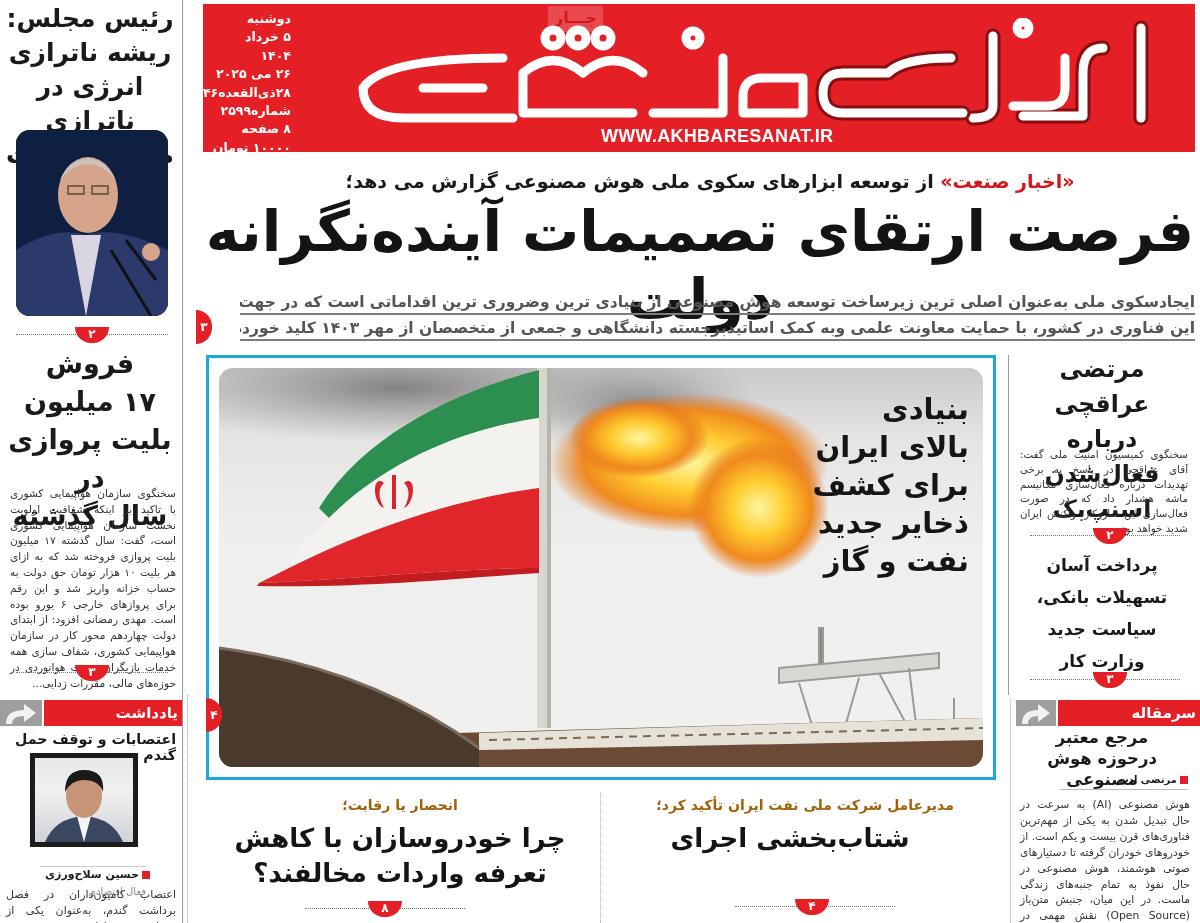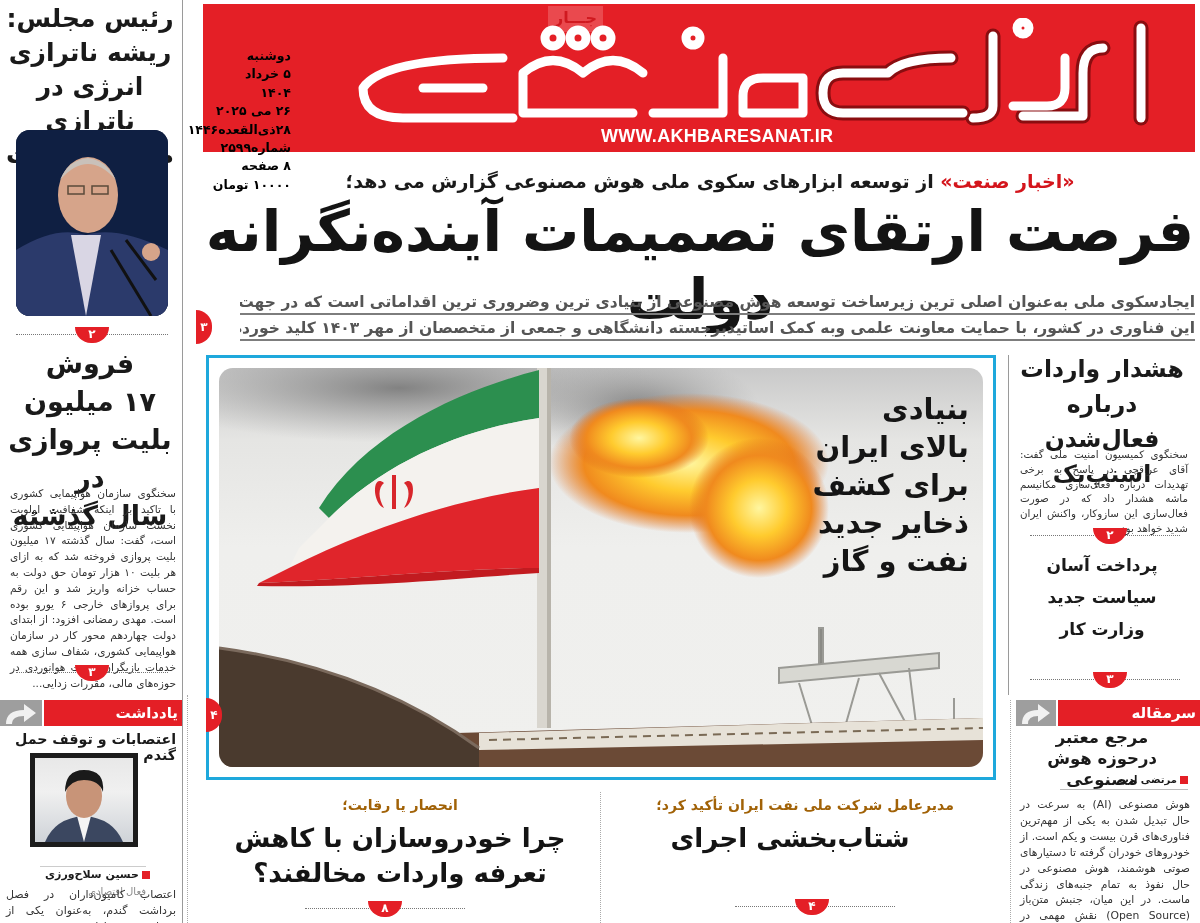--- a/index.html
+++ b/index.html
@@ -8,21 +8,21 @@
 
   .abs { position: absolute; }
 
   
   .vline { position: absolute; top: 0; width: 1px; background: #9a9a9a; }
   .vdot { position: absolute; width: 0; border-left: 1px dotted #aaa; }
 
   
   .masthead { left: 203px; top: 4px; width: 992px; height: 148px; background: #e41f26; }
   .mast-info { position: absolute; left: 8px; top: 6px; width: 80px; direction: rtl; text-align: right;
-    color: #000000; font-weight: bold; font-size: 12.5px; line-height: 18.4px; font-family: "DejaVu Sans", sans-serif; margin-top: 37px; }
+    color: #ffffff; font-weight: bold; font-size: 12.5px; line-height: 18.4px; font-family: "DejaVu Sans", sans-serif; }
   .mast-logo-wrap { position: absolute; left: 120px; top: 14px; width: 840px; height: 110px; }
   .mast-logo { width: 100%; height: 100%; }
   .mast-url { position: absolute; left: 398px; top: 122px; color: #fff; font-weight: bold; font-size: 18px;
     direction: ltr; font-family: "Liberation Sans", sans-serif; letter-spacing: 0.3px; }
   .mast-jar { position: absolute; left: 345px; top: 2px; width: 55px; height: 26px; background: #ef6c70; opacity: .55;
     color: #c1151b; font-size: 16px; font-weight: bold; text-align: center; line-height: 24px; }
 
   
   .kicker { left: 230px; top: 170px; width: 960px; text-align: center; font-size: 19px; font-weight: bold; }
   .kicker .brand { color: #d4151c; }
@@ -246,30 +246,31 @@
     </svg>
   </div>
 </div>
 <div class="author" style="left:40px;top:853px;width:110px;margin-top:15px;">
   <span class="sq"></span><span>حسین سلاح‌ورزی</span>
 </div>
 <div class="role" style="left:40px;top:866px;width:106px;border-top:1px solid #ccc;padding-top:19px;">فعال اقتصادی</div>
 <div class="abs yd-body">اعتصاب کامیون‌داران در فصل برداشت گندم، به‌عنوان یکی از حساس‌ترین مقاطع</div>
 
 <div class="abs rc-title">
-  <div>هشدار واردات</div>
+  <div>مرتضی عراقچی</div>
   <div>درباره فعال‌شدن</div>
   <div>اسنپ‌بک</div>
 </div>
 <div class="abs rc-body">سخنگوی کمیسیون امنیت ملی گفت: آقای عراقچی در پاسخ به برخی تهدیدات درباره فعال‌سازی مکانیسم ماشه هشدار داد که در صورت فعال‌سازی این سازوکار، واکنش ایران شدید خواهد بود.</div>
 <div class="dotrule" style="left:1030px;width:150px;top:535px;"></div>
 <div class="page-tab tab-bottom" style="left:1093px;top:528px;">۲</div>
 
 <div class="abs rc-title2">
   <div>پرداخت آسان</div>
+  <div>تسهیلات بانکی،</div>
   <div>سیاست جدید</div>
   <div>وزارت کار</div>
 </div>
 <div class="dotrule" style="left:1030px;width:150px;top:679px;"></div>
 <div class="page-tab tab-bottom" style="left:1093px;top:672px;">۳</div>
 
 <div class="section-head" style="left:1016px;top:700px;width:184px;">
   <div class="sh-grey" style="left:0;width:40px;">
     <svg width="40" height="26" viewBox="0 0 40 26">
         <path d="M6 24 Q6 10 22 10 L22 4 L34 13 L22 22 L22 16 Q12 16 12 24 Z" fill="#fff" opacity=".85"></path>

